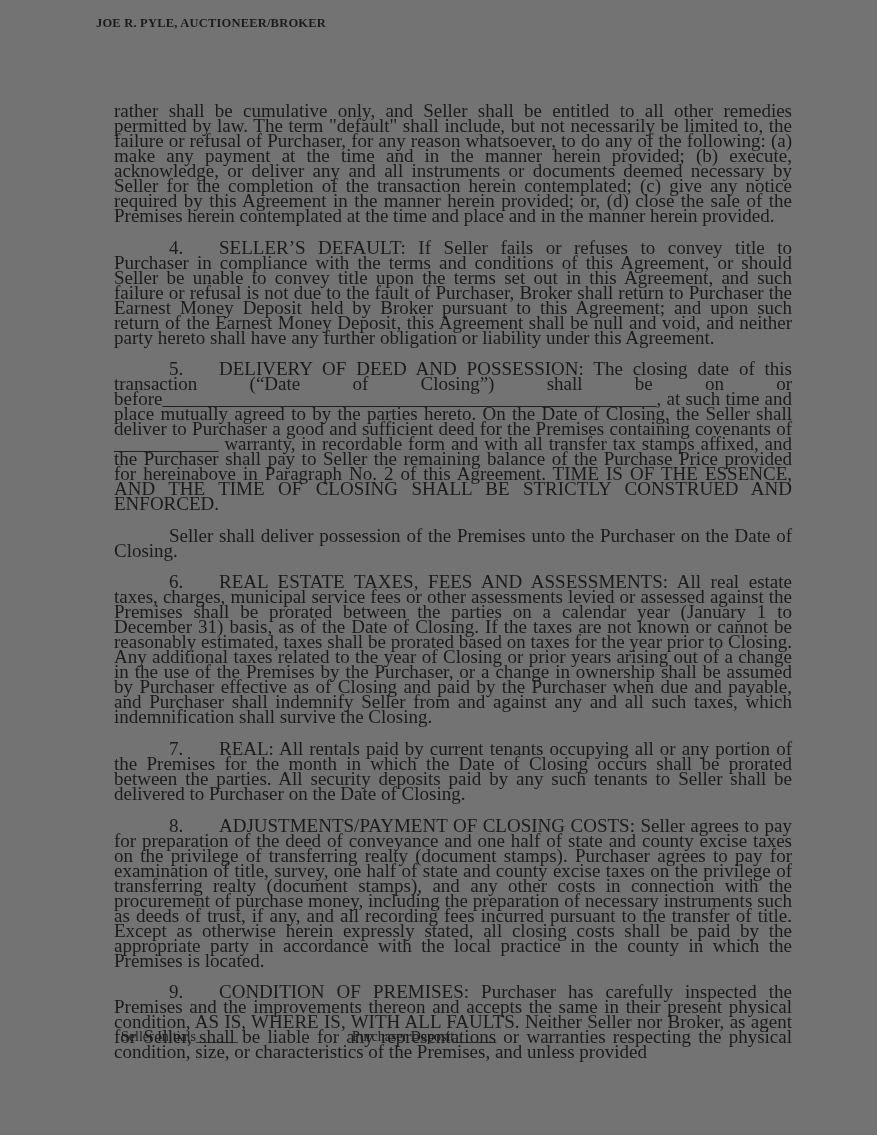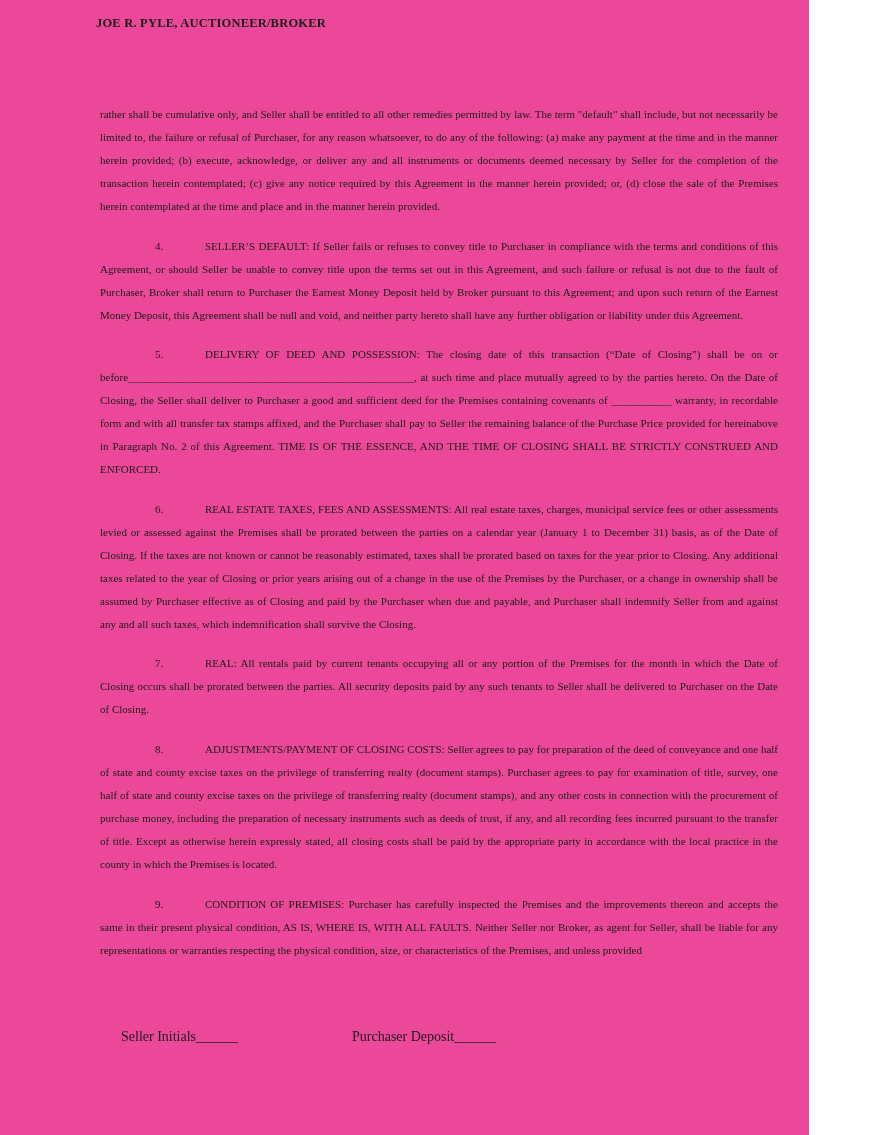--- a/index.html
+++ b/index.html
@@ -2,43 +2,43 @@
 <html><head>
 <meta charset="utf-8">
 <style>
   html, body {
     margin: 0;
     padding: 0;
     background: #ffffff;
   }
   .page {
     position: relative;
-    width: 809px;
+    width: 877px;
     height: 1135px;
-    background: #ec4899;
+    background: #737373;
     color: #1b1b1b;
     font-family: "Liberation Serif", "DejaVu Serif", serif;
     overflow: hidden;
   }
   .doc-header {
     position: absolute;
     top: 16px;
     left: 96px;
     font-size: 12.5px;
     font-weight: bold;
     letter-spacing: 0.2px;
     white-space: nowrap;
   }
   .content {
     position: absolute;
     top: 103px;
-    left: 100px;
+    left: 114px;
     width: 678px;
-    font-size: 11px;
-    line-height: 23px;
+    font-size: 19px;
+    line-height: 15px;
     text-align: justify;
   }
   .para {
     margin: 0 0 16.6px 0;
     padding: 0;
   }
   .para.clause,
   .para.indent {
     text-indent: 55px;
   }
@@ -70,20 +70,21 @@
   <div class="doc-header">JOE R. PYLE, AUCTIONEER/BROKER</div>
 
   <div class="content">
 
     <p class="para intro">rather shall be cumulative only, and Seller shall be entitled to all other remedies permitted by law. The term "default" shall include, but not necessarily be limited to, the failure or refusal of Purchaser, for any reason whatsoever, to do any of the following: (a) make any payment at the time and in the manner herein provided; (b) execute, acknowledge, or deliver any and all instruments or documents deemed necessary by Seller for the completion of the transaction herein contemplated; (c) give any notice required by this Agreement in the manner herein provided; or, (d) close the sale of the Premises herein contemplated at the time and place and in the manner herein provided.</p>
 
     <p class="para clause"><span class="num">4.</span><span class="heading">SELLER’S DEFAULT</span><span>:  If Seller fails or refuses to convey title to Purchaser in compliance with the terms and conditions of this Agreement, or should Seller be unable to convey title upon the terms set out in this Agreement, and such failure or refusal is not due to the fault of Purchaser, Broker shall return to Purchaser the Earnest Money Deposit held by Broker pursuant to this Agreement; and upon such return of the Earnest Money Deposit, this Agreement shall be null and void, and neither party hereto shall have any further obligation or liability under this Agreement.</span></p>
 
     <p class="para clause"><span class="num">5.</span><span class="heading">DELIVERY OF DEED AND POSSESSION</span><span>: The closing date of this transaction (“Date of Closing”) shall be on or before</span><span class="blank">____________________________________________________</span><span>, at such time and place mutually agreed to by the parties hereto. On the Date of Closing, the Seller shall deliver to Purchaser a good and sufficient deed for the Premises containing covenants of </span><span class="blank">___________</span><span> warranty, in recordable form and with all transfer tax stamps affixed, and the Purchaser shall pay to Seller the remaining balance of the Purchase Price provided for hereinabove in Paragraph No. 2 of this Agreement. TIME IS OF THE ESSENCE, AND THE TIME OF CLOSING SHALL BE STRICTLY CONSTRUED AND ENFORCED.</span></p>
 
+    <p class="para indent">Seller shall deliver possession of the Premises unto the Purchaser on the Date of Closing.</p>
 
     <p class="para clause"><span class="num">6.</span><span class="heading">REAL ESTATE TAXES, FEES AND ASSESSMENTS</span><span>: All real estate taxes, charges, municipal service fees or other assessments levied or assessed against the Premises shall be prorated between the parties on a calendar year (January 1 to December 31) basis, as of the Date of Closing. If the taxes are not known or cannot be reasonably estimated, taxes shall be prorated based on taxes for the year prior to Closing. Any additional taxes related to the year of Closing or prior years arising out of a change in the use of the Premises by the Purchaser, or a change in ownership shall be assumed by Purchaser effective as of Closing and paid by the Purchaser when due and payable, and Purchaser shall indemnify Seller from and against any and all such taxes, which indemnification shall survive the Closing.</span></p>
 
     <p class="para clause"><span class="num">7.</span><span class="heading">REAL</span><span>: All rentals paid by current tenants occupying all or any portion of the Premises for the month in which the Date of Closing occurs shall be prorated between the parties. All security deposits paid by any such tenants to Seller shall be delivered to Purchaser on the Date of Closing.</span></p>
 
     <p class="para clause"><span class="num">8.</span><span class="heading">ADJUSTMENTS/PAYMENT OF CLOSING COSTS</span><span>:  Seller agrees to pay for preparation of the deed of conveyance and one half of state and county excise taxes on the privilege of transferring realty (document stamps). Purchaser agrees to pay for examination of title, survey, one half of state and county excise taxes on the privilege of transferring realty (document stamps), and any other costs in connection with the procurement of purchase money, including the preparation of necessary instruments such as deeds of trust, if any, and all recording fees incurred pursuant to the transfer of title. Except as otherwise herein expressly stated, all closing costs shall be paid by the appropriate party in accordance with the local practice in the county in which the Premises is located.</span></p>
 
     <p class="para clause"><span class="num">9.</span><span class="heading">CONDITION OF PREMISES</span><span>: Purchaser has carefully inspected the Premises and the improvements thereon and accepts the same in their present physical condition, AS IS, WHERE IS, WITH ALL FAULTS. Neither Seller nor Broker, as agent for Seller, shall be liable for any representations or warranties respecting the physical condition, size, or characteristics of the Premises, and unless provided</span></p>
 
   </div>

